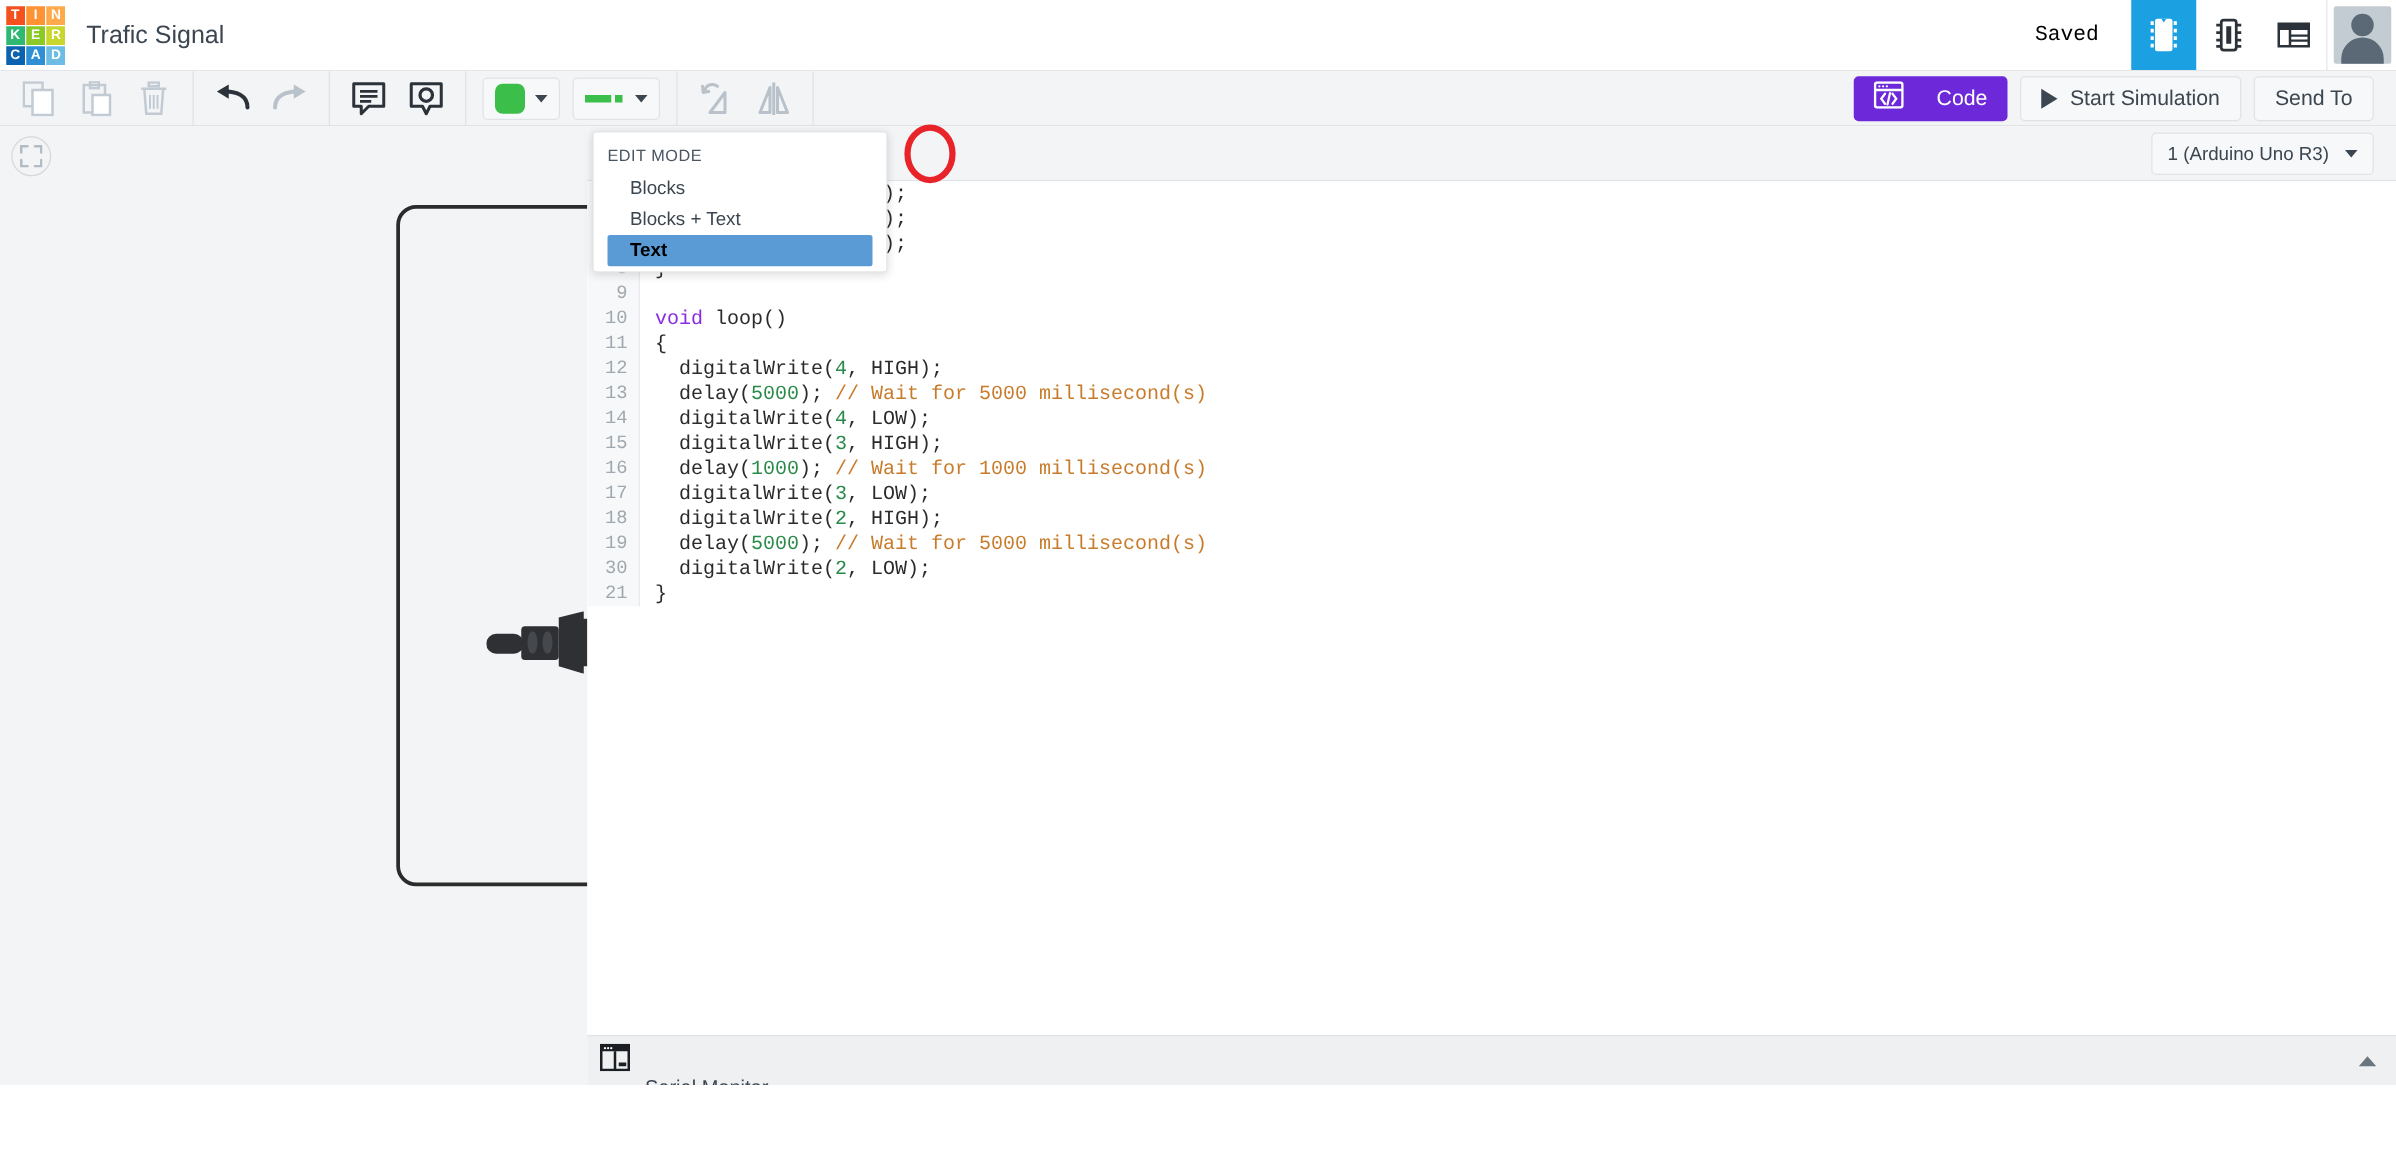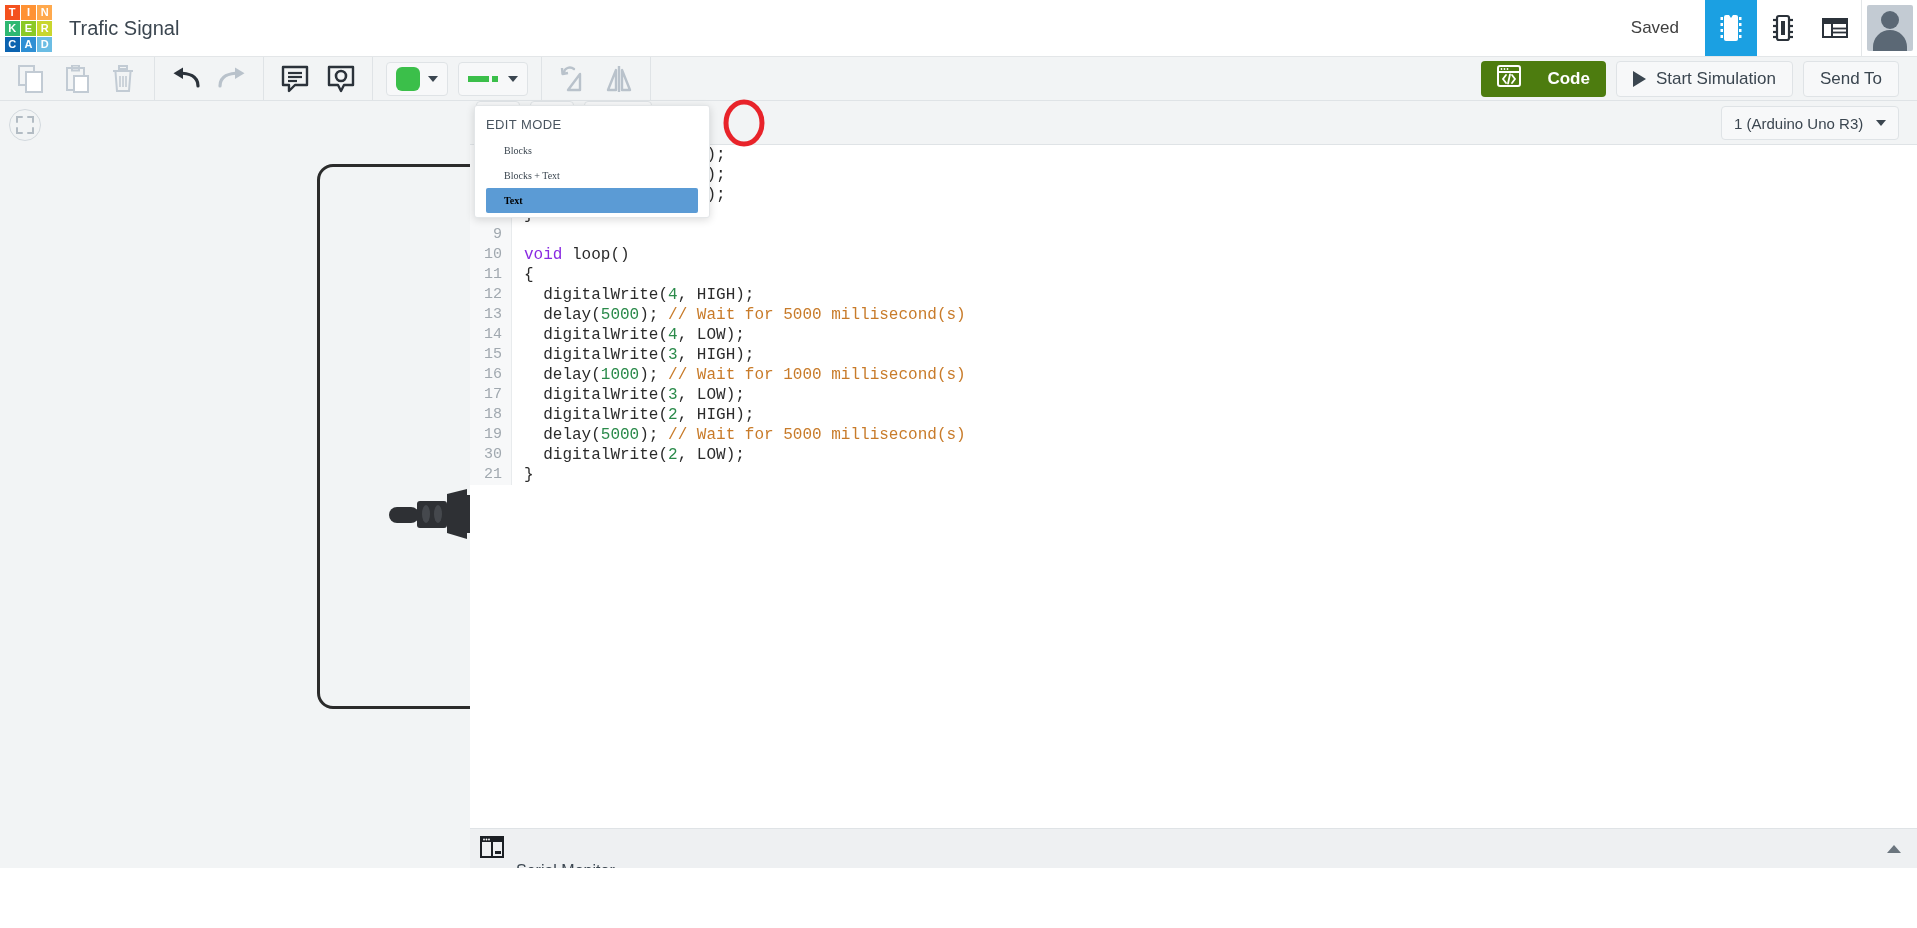--- a/index.html
+++ b/index.html
@@ -24,21 +24,21 @@
     color: #fff; font-weight: bold; font-size: 11px; line-height: 1;
     font-family: "Liberation Sans", sans-serif;
   }
   #doc-title {
     display: flex; align-items: center; padding-left: 12px;
     font-size: 20px; color: #3b4650; font-weight: 400;
   }
   #header-right { margin-left: auto; display: flex; align-items: stretch; }
   #saved-label {
     display: flex; align-items: center; padding: 0 26px;
-    font-size: 17px; color: #404040;
+    font-size: 17px; color: #000000; font-family: Liberation Mono, monospace;
   }
   .hdr-icon-btn {
     width: 52px; display: flex; align-items: center; justify-content: center;
     background: transparent; border: none; cursor: pointer;
   }
   .hdr-icon-btn.active { background: #1ba0e2; }
   #avatar-wrap {
     width: 56px; display: flex; align-items: center; justify-content: center;
     border-left: 1px solid #e3e6e8;
   }
@@ -71,22 +71,22 @@
   }
   .swatch-box {
     display: flex; align-items: center; gap: 8px;
     height: 34px; padding: 0 9px; margin: 0 5px;
     background: #f7f8f9; border: 1px solid #dfe3e6; border-radius: 4px; cursor: pointer;
   }
   .caret { width: 0; height: 0; border-left: 5px solid transparent; border-right: 5px solid transparent; border-top: 6px solid #3b4650; }
   #toolbar-right { margin-left: auto; display: flex; align-items: center; gap: 10px; padding-right: 18px; }
   #code-btn {
     display: flex; align-items: center; gap: 26px; height: 36px; padding: 0 16px;
-    background: #4d7c0f; color: #fff; border: none; border-radius: 4px;
-    font-size: 17px; cursor: pointer; font-weight: bold;
+    background: #6d28d9; color: #fff; border: none; border-radius: 4px;
+    font-size: 17px; cursor: pointer;
   }
   #sim-btn, #sendto-btn {
     display: flex; align-items: center; gap: 10px; height: 36px; padding: 0 16px;
     background: #f7f8f9; color: #3b4650; border: 1px solid #dfe3e6; border-radius: 4px;
     font-size: 17px; cursor: pointer;
   }
   .play-tri { width: 0; height: 0; border-top: 8px solid transparent; border-bottom: 8px solid transparent; border-left: 13px solid #3b4650; }
 
   
   #canvas {
@@ -108,21 +108,21 @@
   }
 
   
   #editor {
     position: absolute; left: 470px; top: 101px; width: 1447px; height: 727px;
     background: #ffffff;
   }
   #editor-toolbar {
     position: absolute; left: 0; top: 0; width: 1447px; height: 44px;
     background: #f2f4f5; border-bottom: 1px solid #dfe3e6;
-    display: flex; align-items: flex-start; padding-left: 6px;
+    display: flex; align-items: center; padding-left: 6px;
   }
   .etb-btn {
     width: 44px; height: 34px; margin-right: 10px;
     background: #f7f8f9; border: 1px solid #dfe3e6; border-radius: 4px;
     display: flex; align-items: center; justify-content: center; cursor: pointer;
   }
   .etb-btn.wide { width: 68px; gap: 5px; }
   #board-select {
     position: absolute; right: 18px; top: 5px;
     display: flex; align-items: center; justify-content: space-between;
@@ -150,21 +150,21 @@
   #edit-mode-menu {
     position: absolute; left: 474px; top: 105px; width: 236px; height: 113px;
     background: #ffffff; border: 1px solid #e3e6e8; border-radius: 3px;
     box-shadow: 0 2px 8px rgba(0,0,0,0.14); z-index: 30;
   }
   #menu-heading {
     padding: 11px 0 6px 11px; font-size: 13px; color: #4a5560; letter-spacing: 0.4px;
   }
   .menu-item {
     height: 25px; margin: 0 11px; padding-left: 18px;
-    display: flex; align-items: center; font-size: 10px; color: #3b4650; cursor: pointer; font-family: Liberation Serif, serif;
+    display: flex; align-items: center; font-size: 15px; color: #3b4650; cursor: pointer;
   }
   .menu-item.selected { background: #5b9bd5; color: #000000; font-weight: bold; border-radius: 2px; text-align: center; }
 
   
   #red-circle {
     position: absolute; left: 722px; top: 99px; width: 45px; height: 49px;
     z-index: 40; pointer-events: none;
   }
 
   

